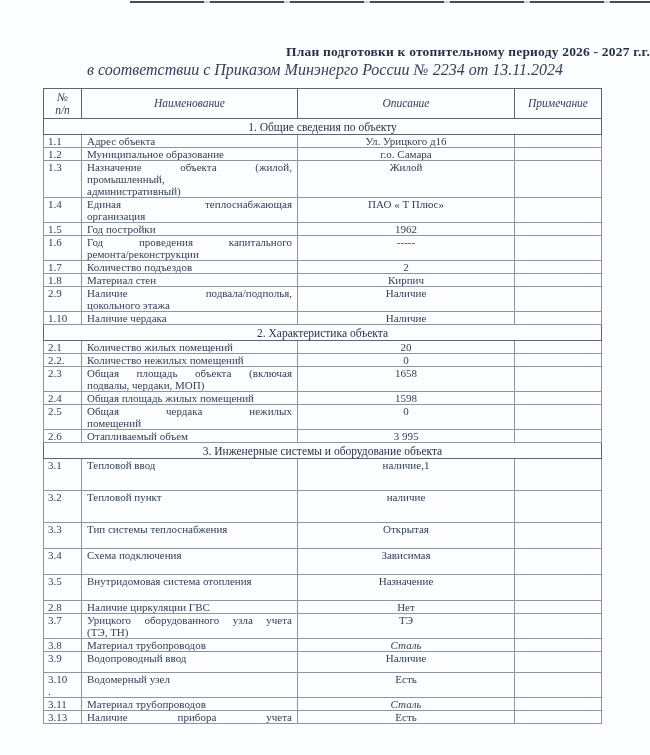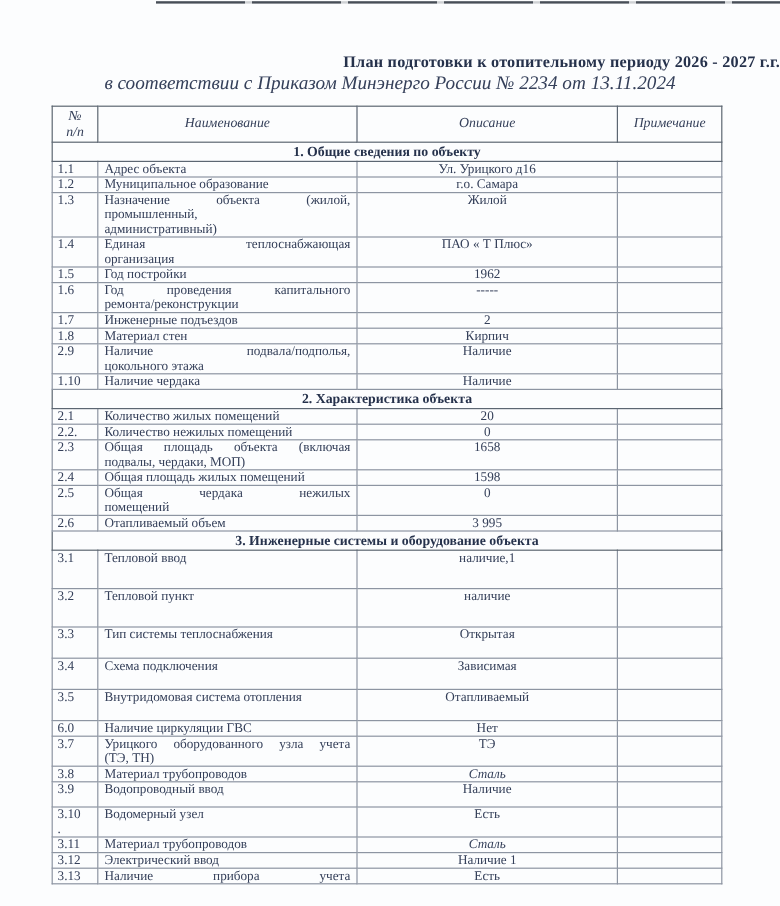--- a/index.html
+++ b/index.html
@@ -45,21 +45,21 @@
     font-weight:normal;
     overflow:hidden;
   }
   thead th{
     font-style:italic;font-size:11.5px;line-height:13px;
     height:29px;vertical-align:middle;text-align:center;
     border-color:var(--line-strong);
     white-space:pre-line;
   }
   tr.section-row td{
-    font-weight:bold;font-size:11.5px;line-height:14px;
+    font-weight:normal;font-size:11.5px;line-height:14px;
     text-align:center;height:15px;vertical-align:middle;
     border-color:var(--line-strong);
     color:var(--ink-strong);
   }
   td.c-num{white-space:pre-line;padding-left:4px;}
   td.c-name{padding:0 5px;}
   td.c-name .nline{display:block;}
   td.c-name .jline{text-align:justify;text-align-last:justify;}
   td.c-desc{text-align:center;}
   td.c-desc.it{font-style:italic;}
@@ -141,21 +141,21 @@
           <td class="c-name">
             <span class="nline jline">Год проведения капитального</span>
             <span class="nline">ремонта/реконструкции</span>
           </td>
           <td class="c-desc">-----</td>
           <td class="c-note"></td>
         </tr>
         <tr>
           <td class="c-num">1.7</td>
           <td class="c-name">
-            <span class="nline">Инженерные подъездов</span>
+            <span class="nline">Количество подъездов</span>
           </td>
           <td class="c-desc">2</td>
           <td class="c-note"></td>
         </tr>
         <tr>
           <td class="c-num">1.8</td>
           <td class="c-name">
             <span class="nline">Материал стен</span>
           </td>
           <td class="c-desc">Кирпич</td>
@@ -264,25 +264,25 @@
             <span class="nline">Схема подключения</span>
           </td>
           <td class="c-desc">Зависимая</td>
           <td class="c-note"></td>
         </tr>
         <tr style="height: 26px;">
           <td class="c-num">3.5</td>
           <td class="c-name">
             <span class="nline">Внутридомовая система отопления</span>
           </td>
-          <td class="c-desc">Отапливаемый</td>
-          <td class="c-note"></td>
-        </tr>
-        <tr>
-          <td class="c-num">6.0</td>
+          <td class="c-desc">Назначение</td>
+          <td class="c-note"></td>
+        </tr>
+        <tr>
+          <td class="c-num">2.8</td>
           <td class="c-name">
             <span class="nline">Наличие циркуляции ГВС</span>
           </td>
           <td class="c-desc">Нет</td>
           <td class="c-note"></td>
         </tr>
         <tr>
           <td class="c-num">3.7</td>
           <td class="c-name">
             <span class="nline jline">Урицкого оборудованного узла учета</span>
@@ -315,28 +315,20 @@
           </td>
           <td class="c-desc">Есть</td>
           <td class="c-note"></td>
         </tr>
         <tr>
           <td class="c-num">3.11</td>
           <td class="c-name">
             <span class="nline">Материал трубопроводов</span>
           </td>
           <td class="c-desc it">Сталь</td>
-          <td class="c-note"></td>
-        </tr>
-        <tr>
-          <td class="c-num">3.12</td>
-          <td class="c-name">
-            <span class="nline">Электрический ввод</span>
-          </td>
-          <td class="c-desc">Наличие 1</td>
           <td class="c-note"></td>
         </tr>
         <tr>
           <td class="c-num">3.13</td>
           <td class="c-name">
             <span class="nline jline">Наличие прибора учета</span>
           </td>
           <td class="c-desc">Есть</td>
           <td class="c-note"></td>
         </tr>

